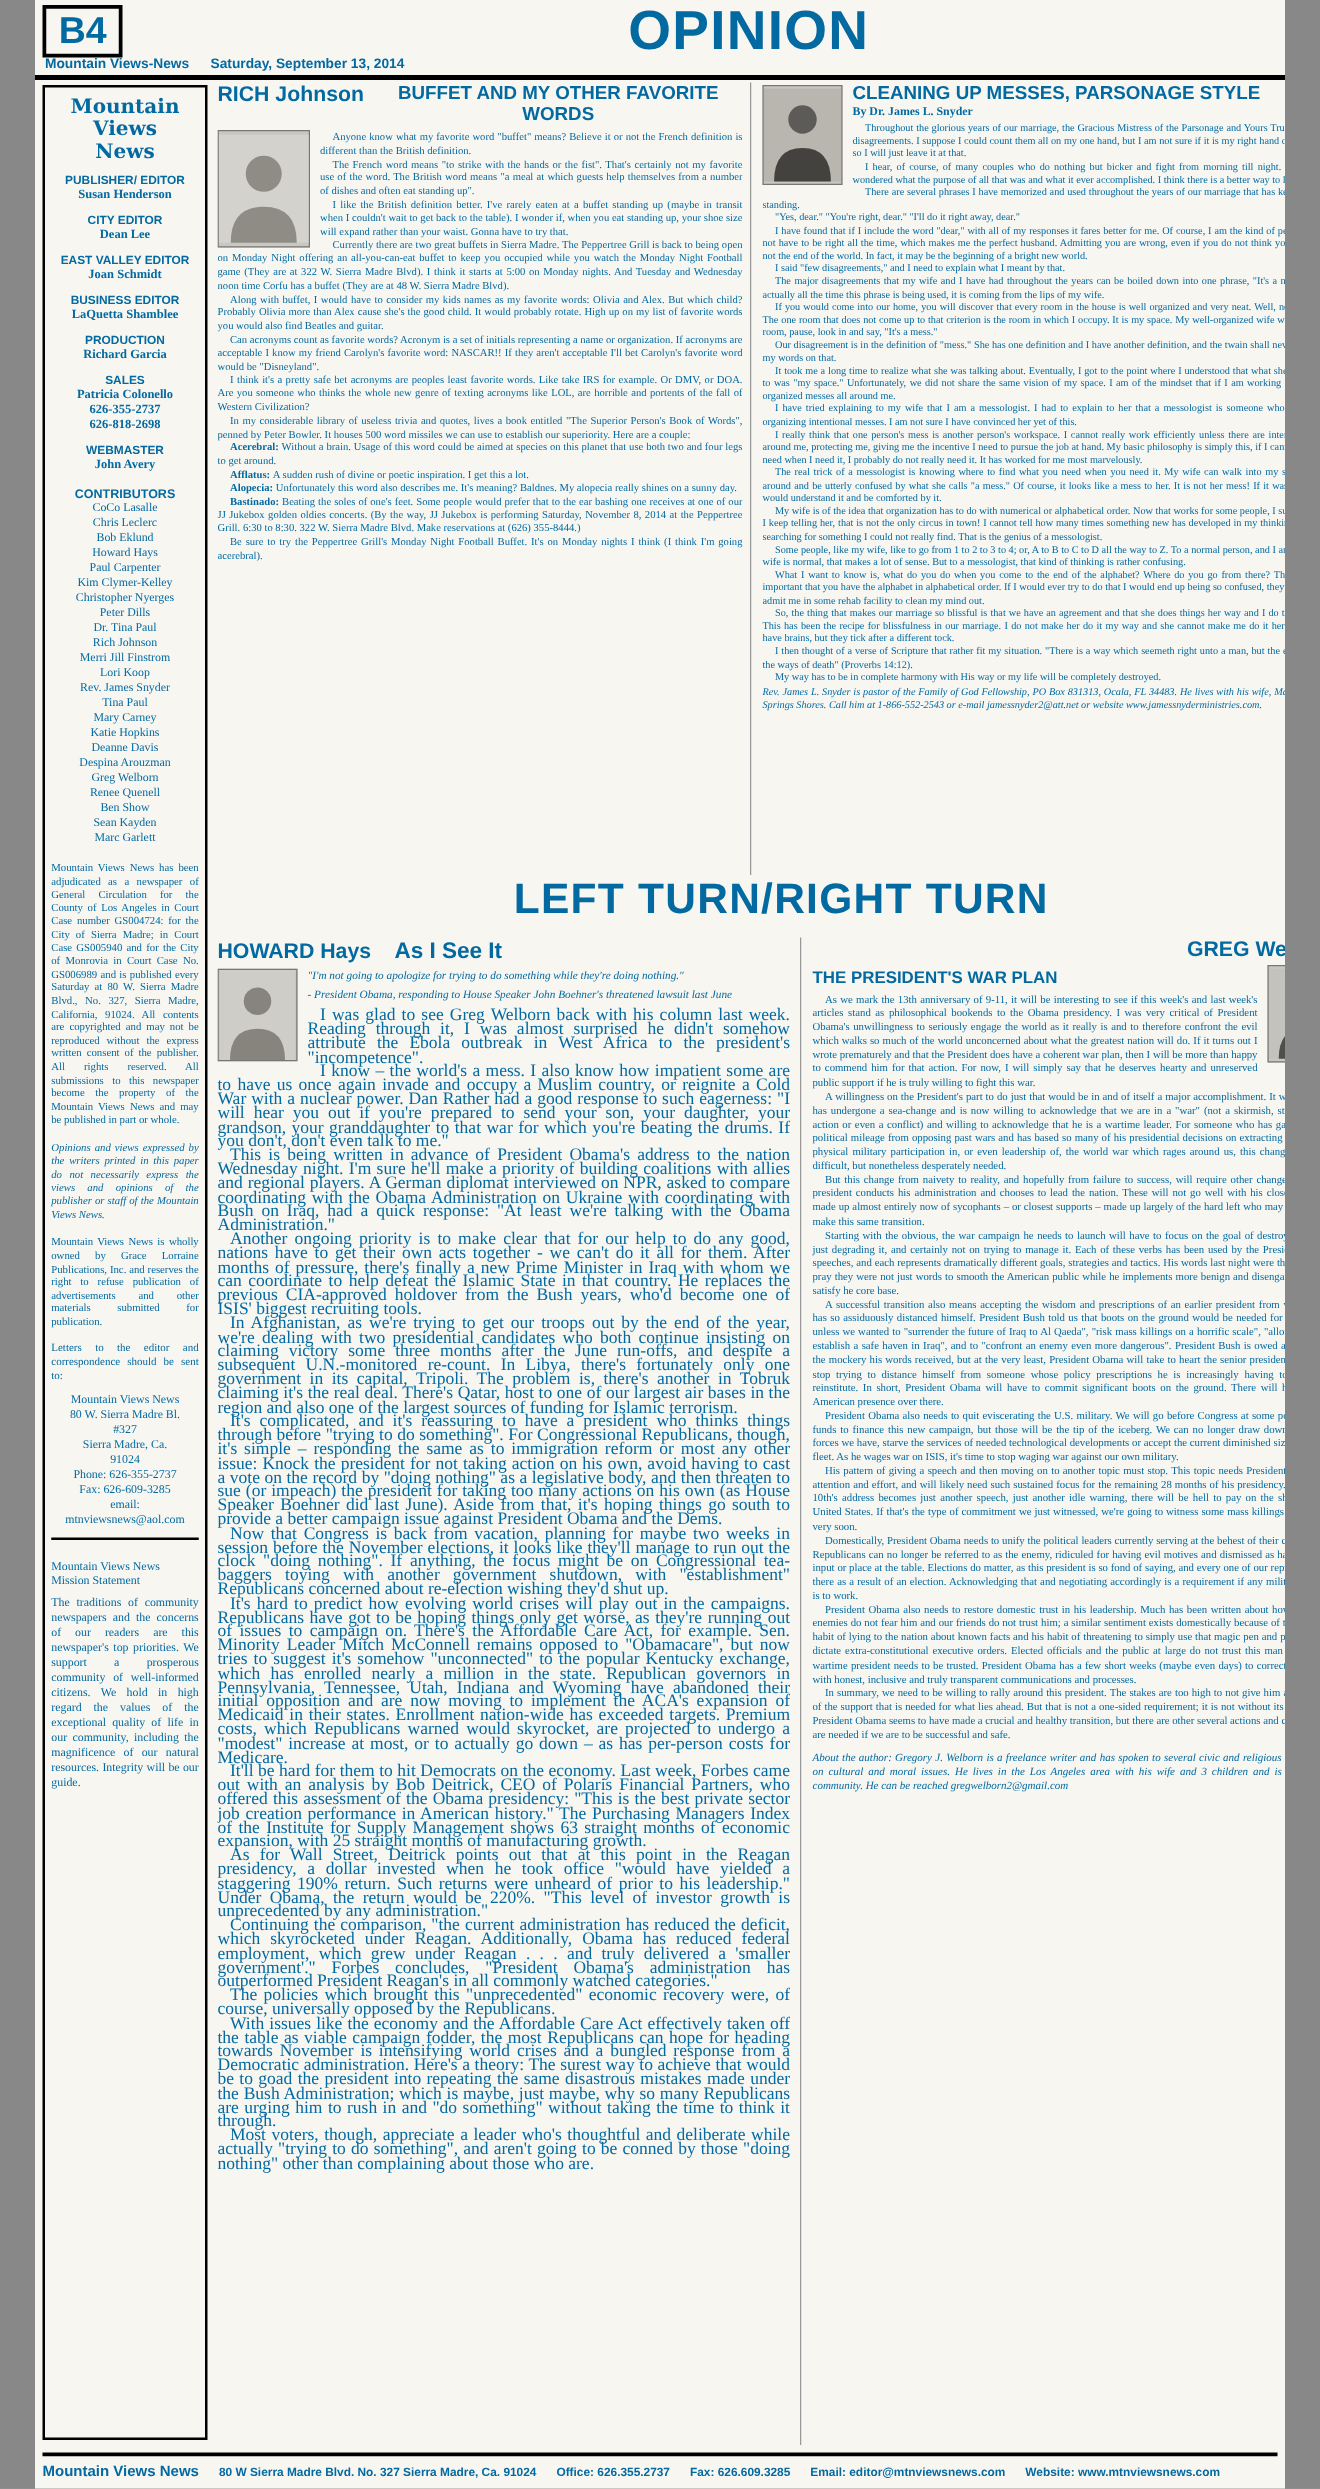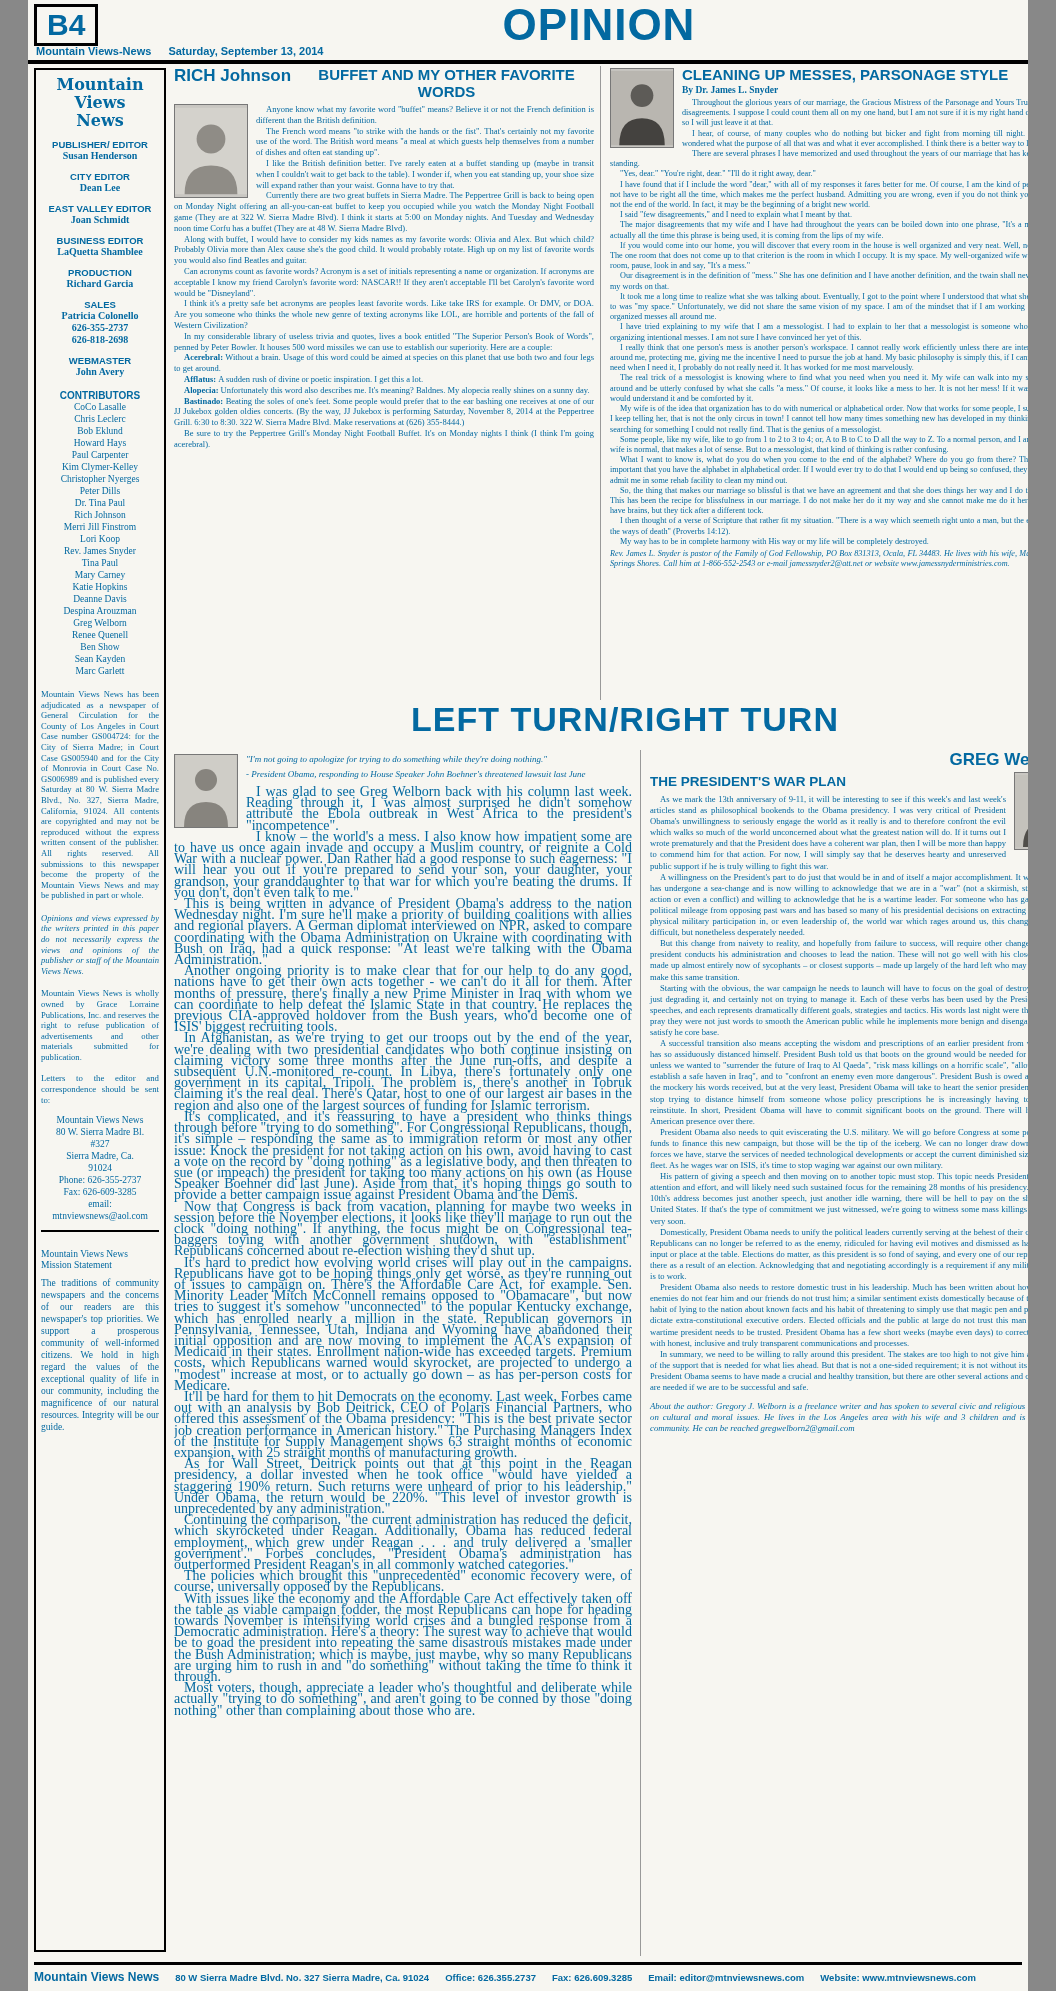--- a/index.html
+++ b/index.html
@@ -237,20 +237,25 @@
         <p>So, the thing that makes our marriage so blissful is that we have an agreement and that she does things her way and I do things my way. This has been the recipe for blissfulness in our marriage. I do not make her do it my way and she cannot make me do it her way. We both have brains, but they tick after a different tock.</p>
         <p>I then thought of a verse of Scripture that rather fit my situation. "There is a way which seemeth right unto a man, but the end thereof are the ways of death" (Proverbs 14:12).</p>
         <p>My way has to be in complete harmony with His way or my life will be completely destroyed.</p>
       </div>
     <div class="tail">Rev. James L. Snyder is pastor of the Family of God Fellowship, PO Box 831313, Ocala, FL 34483. He lives with his wife, Martha, in Silver Springs Shores. Call him at 1-866-552-2543 or e-mail jamessnyder2@att.net or website www.jamessnyderministries.com.</div>
   </section>
 
   <div class="banner head-sans">LEFT TURN/RIGHT TURN</div>
 
   <section class="hays">
+    <div class="hays-head head-sans">
+      <span>HOWARD</span>
+      <span>Hays</span>
+      <span class="col-name">As I See It</span>
+    </div>
     <div class="photo">
       <svg viewBox="0 0 60 72">
           <rect fill="#cfcdc7" width="60" height="72"></rect>
           <circle cx="30" cy="25" r="11" fill="#87847e"></circle>
           <path d="M8 72 Q8 47 30 47 Q52 47 52 72 Z" fill="#87847e"></path>
         </svg>
     </div>
     <div class="hays-quote">
       <span>"I'm not going to apologize for trying to do something while they're doing nothing."</span>
       <span class="attr">- President Obama, responding to House Speaker John Boehner's threatened lawsuit last June</span>

